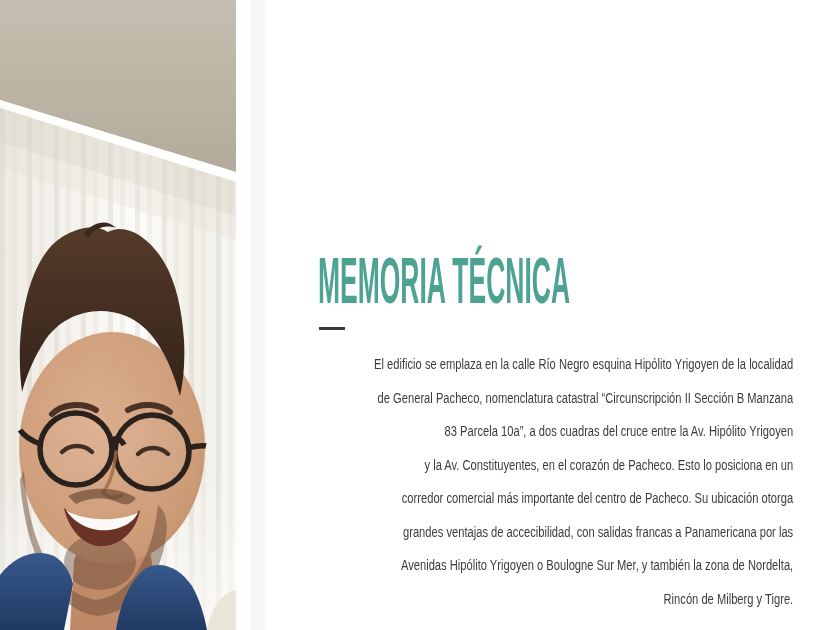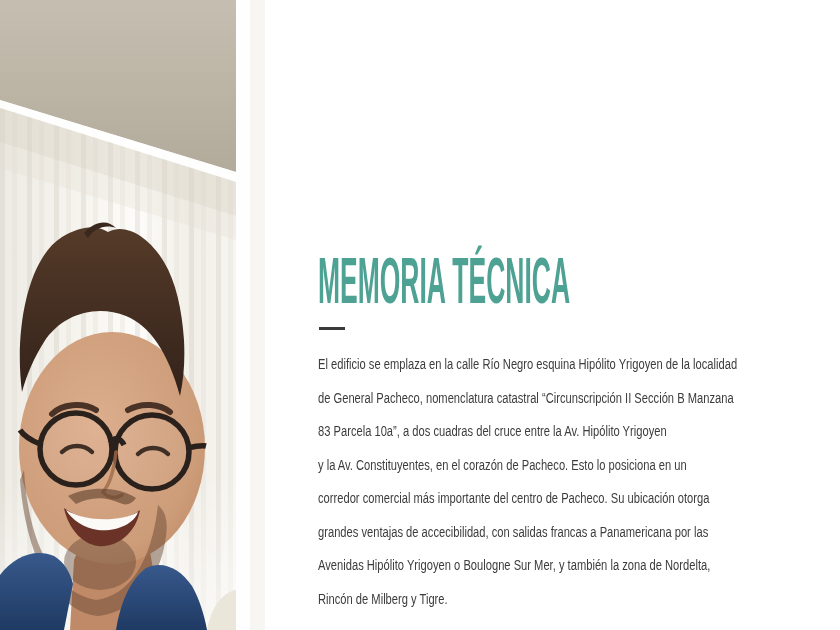--- a/index.html
+++ b/index.html
@@ -1,18 +1,18 @@
 <!DOCTYPE html>
 <html><head>
 <meta charset="utf-8">
 <style>
   html,body{margin:0;padding:0;background:#ffffff;}
   .page{
     position:relative;width:840px;height:630px;background:#ffffff;
-    overflow:hidden;font-family:"Liberation Sans",sans-serif;
+    overflow:hidden;font-family:"Liberation Sans",sans-serif;text-align:right;
   }
   
   .photo{
     position:absolute;left:0;top:0;width:265px;height:630px;margin:0;
     background:
       linear-gradient(180deg, rgba(255,255,255,0) 75%, rgba(255,255,255,0.55) 100%),
       repeating-linear-gradient(90deg,
         rgba(203,197,184,0.30) 0 5px, rgba(255,255,255,0) 5px 12px,
         rgba(214,209,198,0.22) 12px 17px, rgba(255,255,255,0) 17px 27px),
       linear-gradient(90deg,#edebe4 0%,#f6f4ee 30%,#fdfcfa 52%,#f2efe8 72%,#fafaf8 100%);

